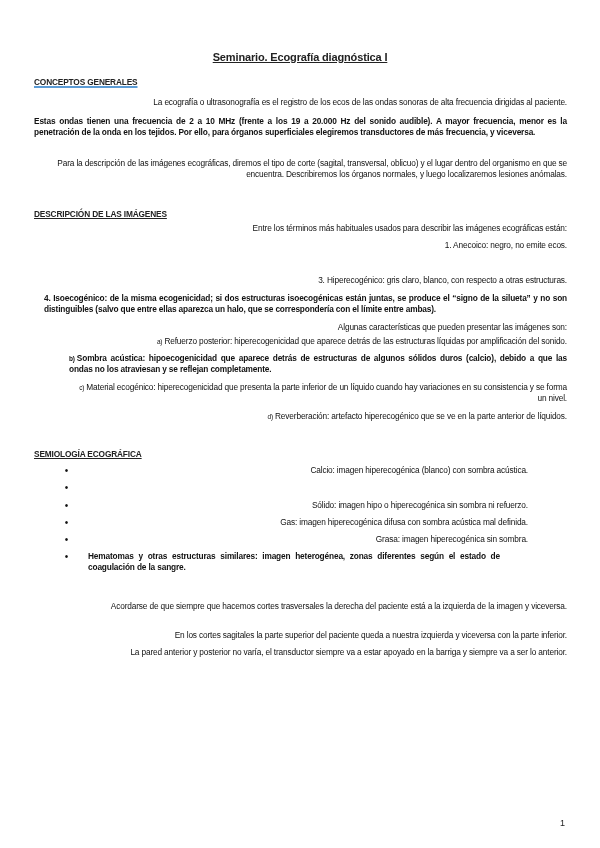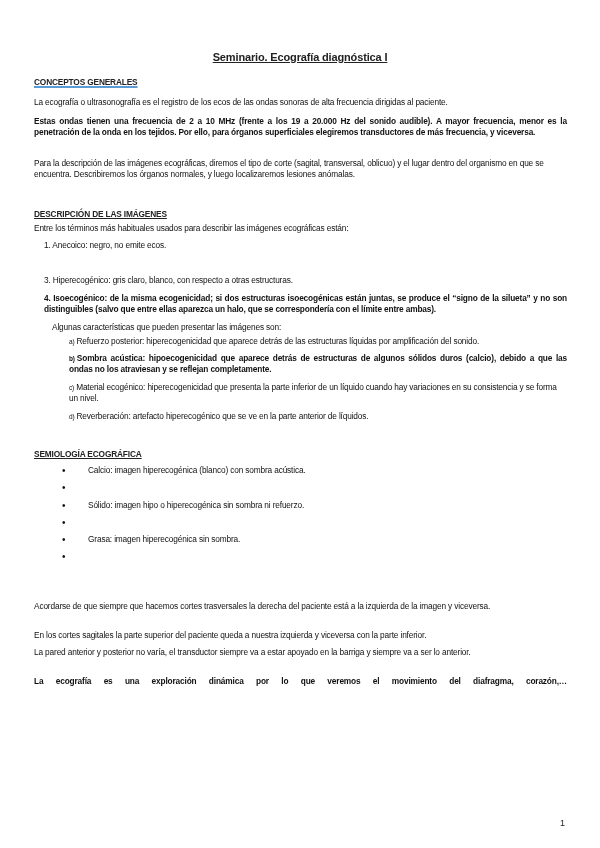--- a/index.html
+++ b/index.html
@@ -2,21 +2,21 @@
 <html><head>
 <meta charset="utf-8">
 <style>
   html, body { margin: 0; padding: 0; background: #ffffff; }
   body {
     width: 600px; height: 848px; position: relative; overflow: hidden;
     font-family: "Liberation Sans", "DejaVu Sans", sans-serif;
     color: #111; font-size: 8.3px; letter-spacing: -0.15px;
   }
   .page { position: absolute; left: 0; top: 0; width: 600px; height: 848px; }
-  .abs { position: absolute; }
+  .abs { position: absolute; text-align: right; }
   .title {
     left: 0; width: 600px; top: 51px; text-align: center;
     font-size: 11px; font-weight: bold; text-decoration: underline; color: #222;
   }
   .h {
     left: 34px; font-weight: bold; font-size: 8.3px; color: #222;
     text-decoration: underline;
   }
   .h.blue { text-decoration-color: #5b9bd5; text-decoration-thickness: 1.5px; }
   .p { left: 34px; width: 533px; line-height: 11px; }
@@ -62,23 +62,24 @@
   </div>
 
   <div class="abs h" style="top:449px">SEMIOLOGÍA ECOGRÁFICA</div>
 
   <div class="abs bul" style="top:465px">•</div>
   <div class="abs btx" style="top:465px">Calcio: imagen hiperecogénica (blanco) con sombra acústica.</div>
   <div class="abs bul" style="top:482px">•</div>
   <div class="abs bul" style="top:500px">•</div>
   <div class="abs btx" style="top:500px">Sólido: imagen hipo o hiperecogénica sin sombra ni refuerzo.</div>
   <div class="abs bul" style="top:517px">•</div>
+  <div class="abs btx" style="top:517px">Gas: imagen hiperecogénica difusa con sombra acústica mal definida.</div>
   <div class="abs bul" style="top:534px">•</div>
   <div class="abs btx" style="top:534px">Grasa: imagen hiperecogénica sin sombra.</div>
   <div class="abs bul" style="top:551px">•</div>
+  <div class="abs btx just" style="top:551px; width:412px">Hematomas y otras estructuras similares: imagen heterogénea, zonas diferentes según el estado de coagulación de la sangre.</div>
 
   <div class="abs p" style="top:630px">En los cortes sagitales la parte superior del paciente queda a nuestra izquierda y viceversa con la parte inferior.</div>
   <div class="abs p" style="top:601px">Acordarse de que siempre que hacemos cortes trasversales la derecha del paciente está a la izquierda de la imagen y viceversa.</div>
   <div class="abs p" style="top:647px">La pared anterior y posterior no varía, el transductor siempre va a estar apoyado en la barriga y siempre va a ser lo anterior.</div>
-  <div class="abs p just" style="top:676px; text-align-last: justify;">La ecografía es una exploración dinámica por lo que veremos el movimiento del diafragma, corazón,…</div>
 
   <div class="abs pgnum">1</div>
 </div>
 
 </body></html>

